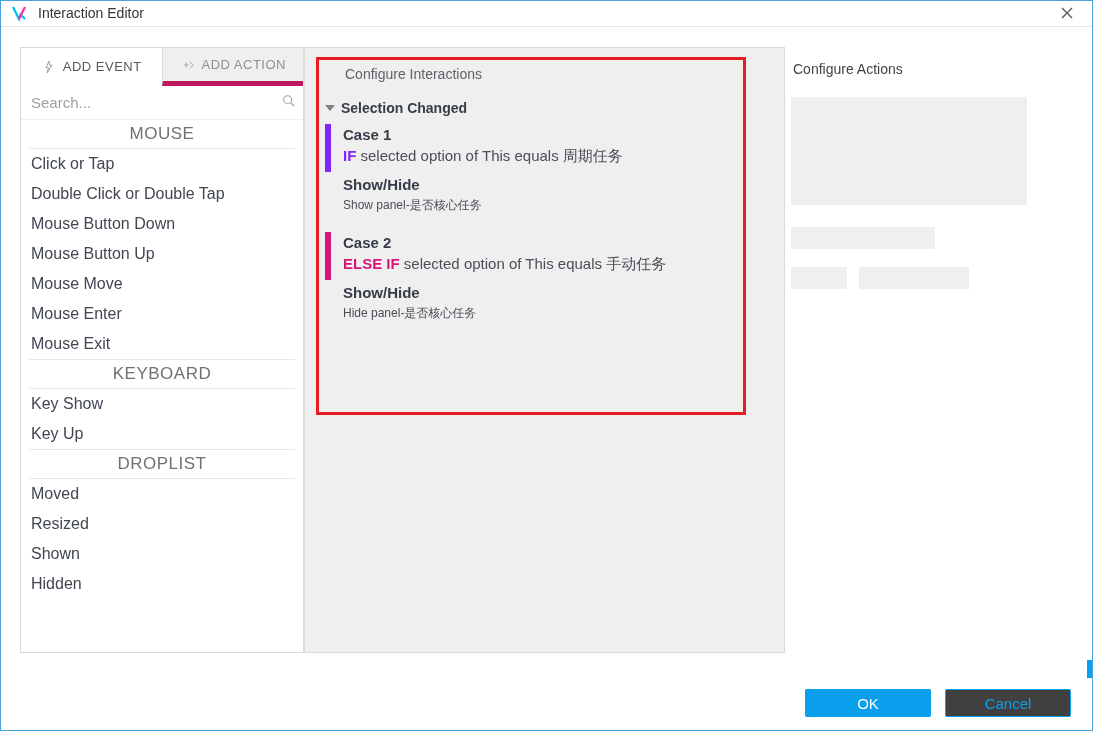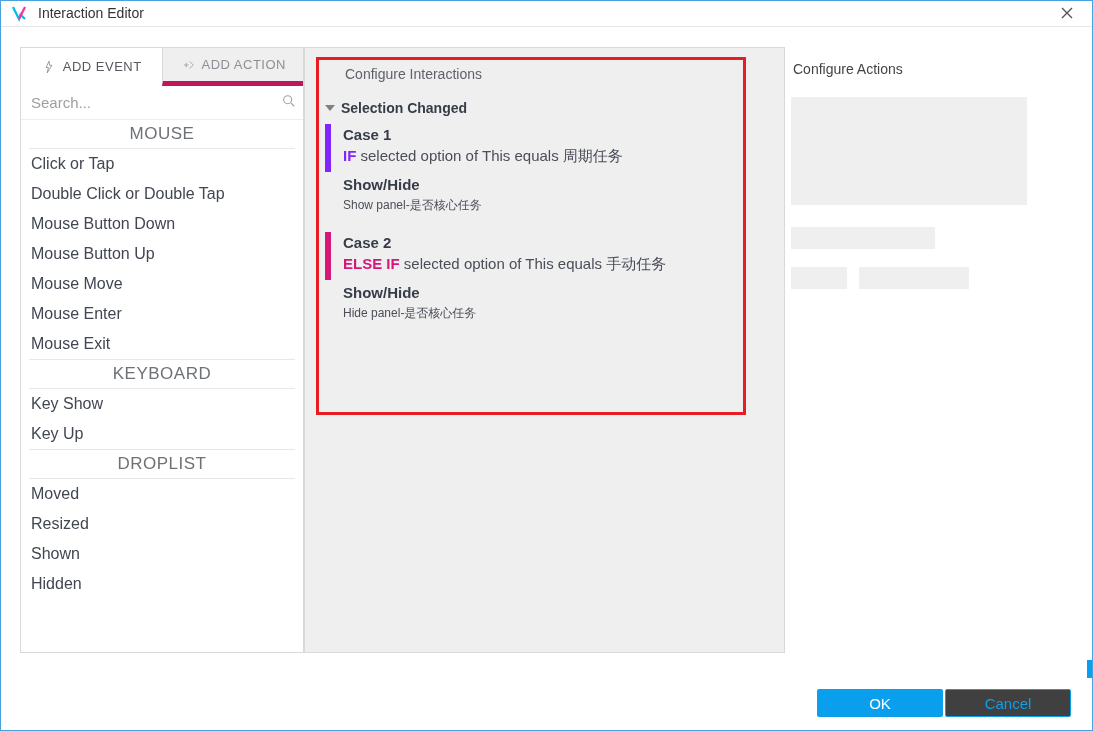--- a/index.html
+++ b/index.html
@@ -228,21 +228,21 @@
   .ph-row   { display: flex; gap: 12px; padding-left:6px; }
   .ph-sm    { width: 56px;  height: 22px; }
   .ph-md    { width: 110px; height: 22px; }
 
   
   .footer {
     position: absolute;
     right: 22px;
     bottom: 14px;
     display: flex;
-    gap: 2px;
+    gap: 14px;
   }
   .btn {
     width: 126px; height: 28px;
     display: flex; align-items: center; justify-content: center;
     font-size: 15px;
     border-radius: 2px;
     cursor: pointer;
     user-select: none;
   }
   .btn-primary {

